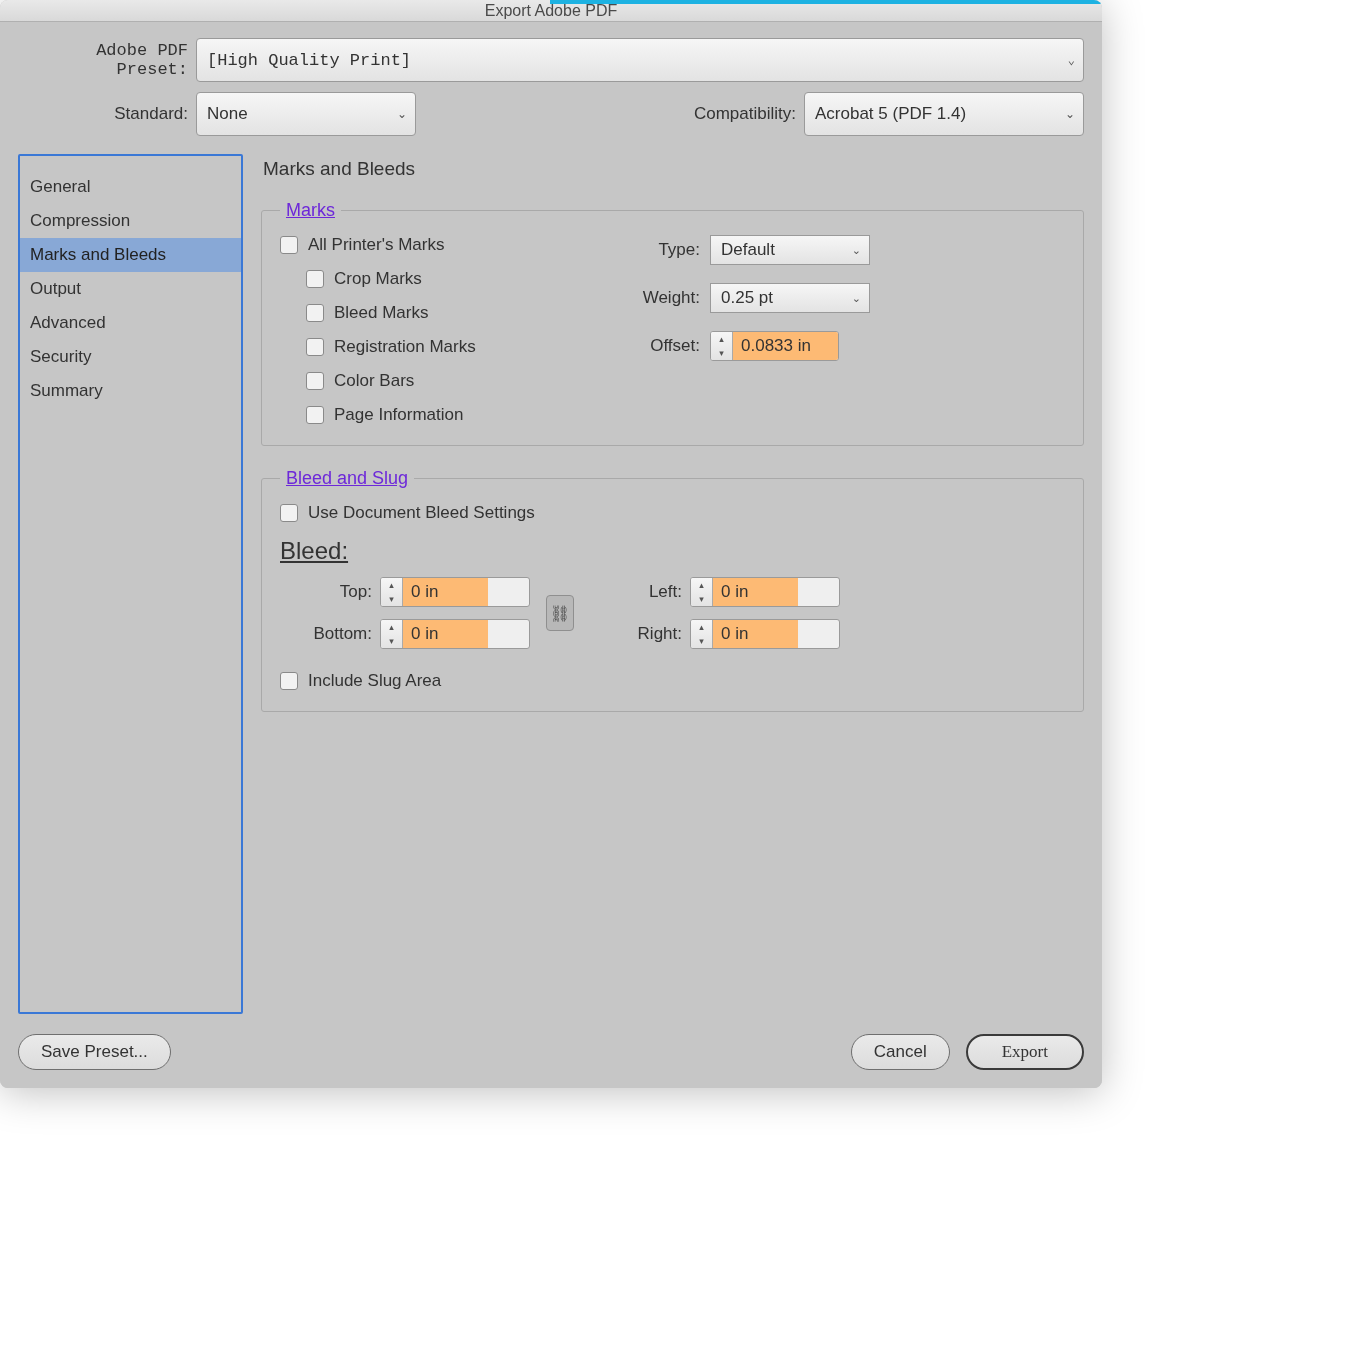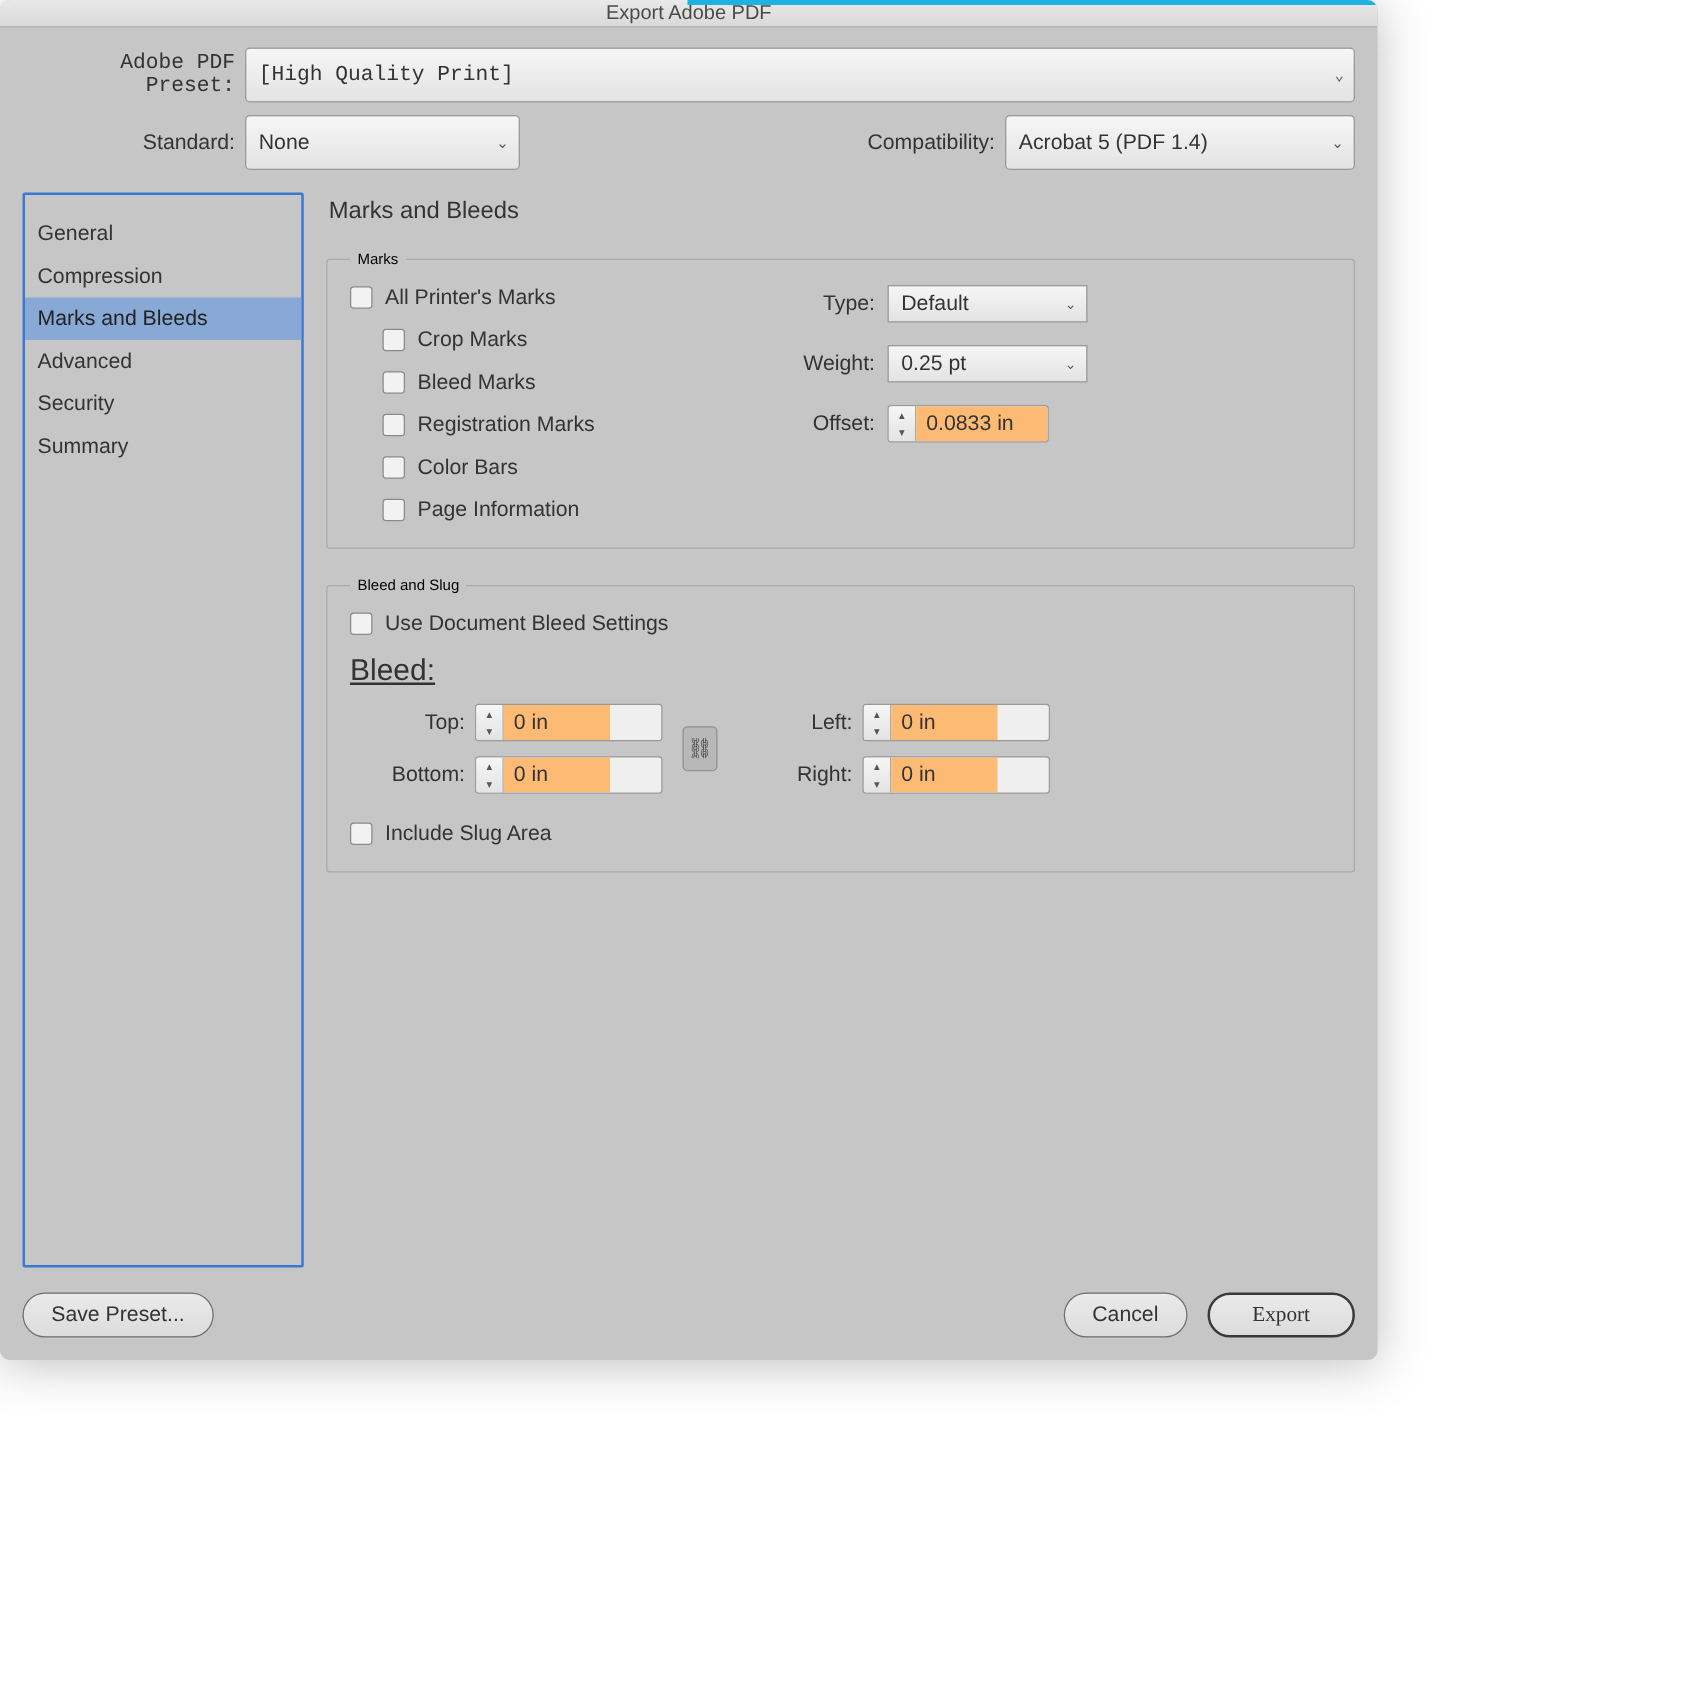--- a/index.html
+++ b/index.html
@@ -99,22 +99,23 @@
   .content { flex: 1; padding-top: 4px; }
   .content-title { font-size: 19px; margin-bottom: 20px; padding-left: 2px; }
   fieldset {
     border: 1px solid #a9a9a9;
     border-radius: 3px;
     margin-bottom: 22px;
     padding: 14px 18px 20px 18px;
   }
   legend {
     padding: 0 6px;
-    font-size: 12px;
-    color: #000000;
+    font-size: 18px;
+    color: #6d28d9;
+    text-decoration: underline;
   }
   .marks-grid {
     display: flex;
     gap: 10px;
   }
   .marks-left { flex: 0 0 340px; }
   .marks-right { flex: 1; }
   .check-row {
     display: flex;
     align-items: center;
@@ -238,20 +239,21 @@
         <span>Acrobat 5 (PDF 1.4)</span>
         <span class="chev">⌄</span>
       </div>
     </div>
 
     <div class="main-area">
       <div class="sidebar">
         <div class="side-item">General</div>
         <div class="side-item">Compression</div>
         <div class="side-item selected">Marks and Bleeds</div>
+        <div class="side-item">Output</div>
         <div class="side-item">Advanced</div>
         <div class="side-item">Security</div>
         <div class="side-item">Summary</div>
       </div>
 
       <div class="content">
         <div class="content-title">Marks and Bleeds</div>
 
         <fieldset>
           <legend>Marks</legend>

